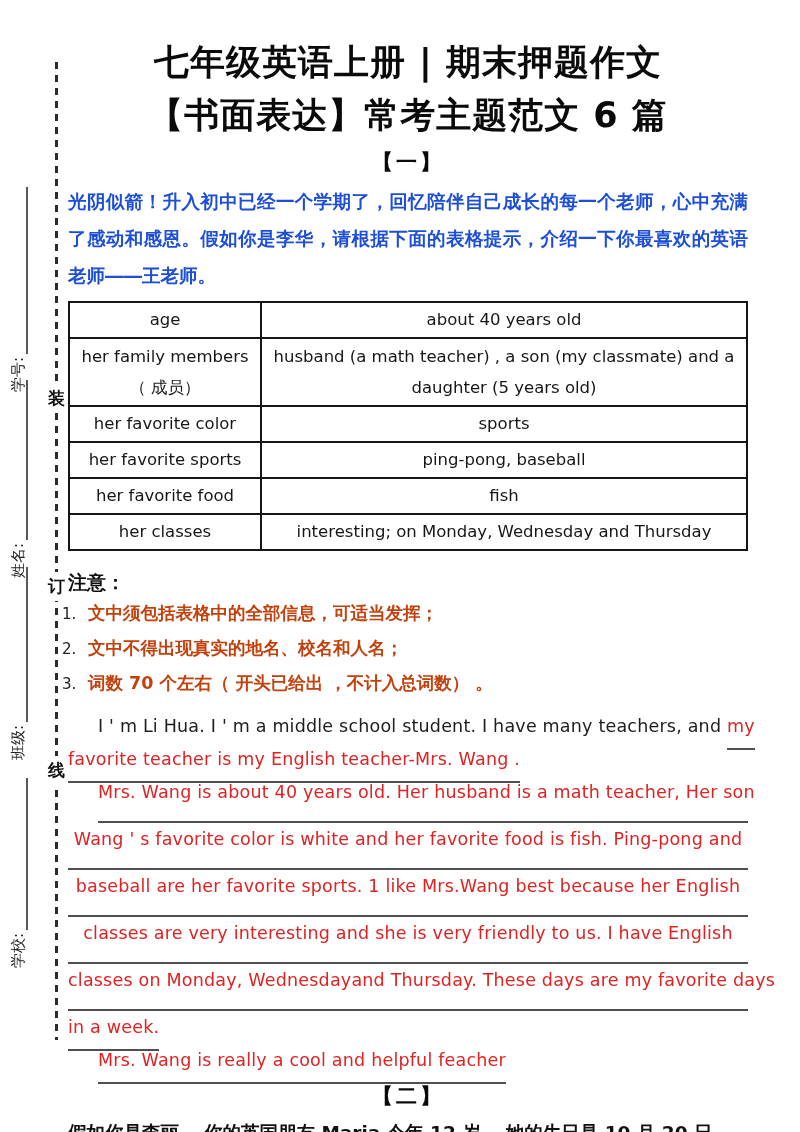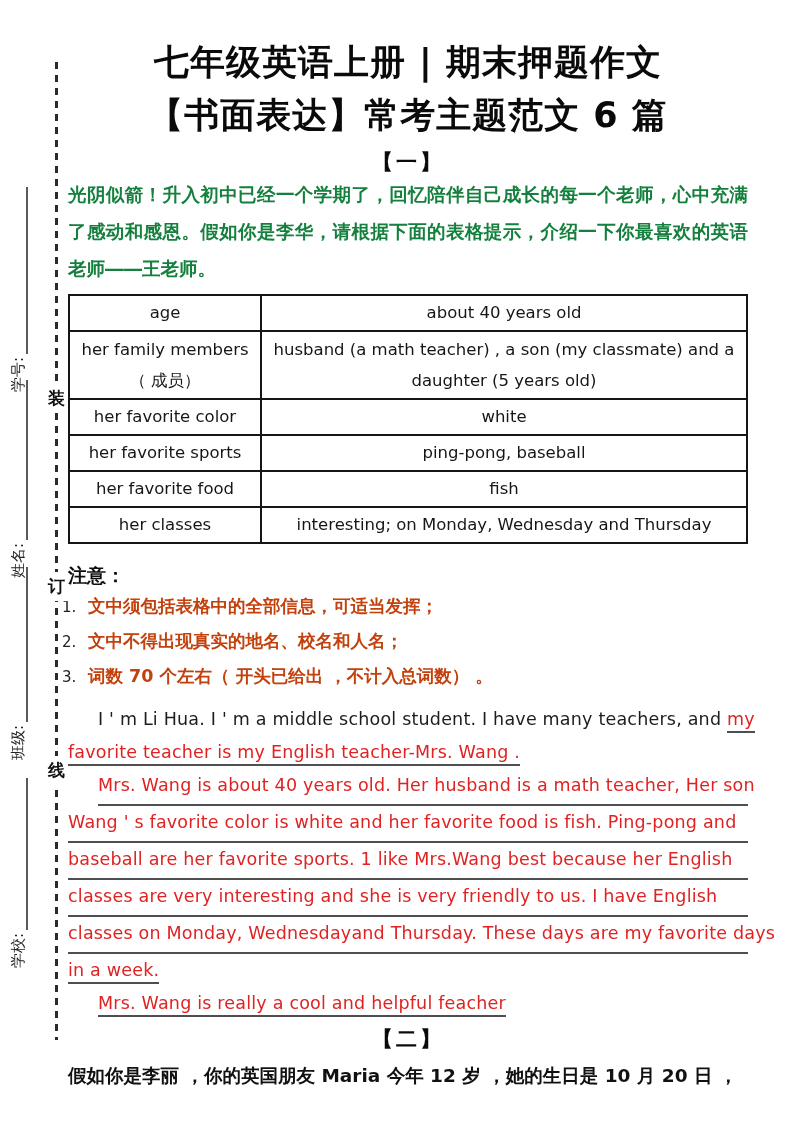--- a/index.html
+++ b/index.html
@@ -34,38 +34,38 @@
     font-size:17px;color:#111;padding:3px 0;z-index:2;font-weight:600;
   }
   .bc1{top:384px;} .bc2{top:572px;} .bc3{top:756px;}
 
   
   .content{position:absolute;left:68px;top:0;width:680px;color:var(--ink);}
   .title{margin-top:36px;text-align:center;font-weight:900;font-size:35px;
          line-height:53px;letter-spacing:1px;color:#0a0a0a;}
   .sec-head{margin-top:7px;text-align:center;font-weight:800;font-size:21px;
             line-height:26px;letter-spacing:3px;color:#0a0a0a;}
-  .intro{margin-top:1px;font-size:18.5px;line-height:37px;font-weight:600;
-         text-align:justify;color:#15803d;}
+  .intro{margin-top:8px;font-size:18.5px;line-height:37px;font-weight:600;
+         text-align:justify;color:#1d4ed8;}
 
   table.info{width:100%;border-collapse:collapse;margin-top:7px;font-size:16.5px;color:#161616;}
   table.info td{border:2px solid var(--border);text-align:center;vertical-align:middle;
                 padding:2px 12px;line-height:30px;}
   table.info td.c1{width:192px;}
   table.info tr.tall td{line-height:31px;padding:2px 10px;}
 
   .notes-title{margin-top:17px;font-size:19px;font-weight:700;color:#0e0e0e;line-height:28px;}
   .note-row{display:flex;align-items:baseline;line-height:34px;}
   .note-num{width:26px;flex:0 0 26px;font-size:15px;color:#222;margin-left:-6px;text-align:left;}
   .note-text{font-size:17.5px;font-weight:600;color:#c2410c;}
 
   .essay{margin-top:9px;}
   .eline{font-size:17.5px;line-height:33px;letter-spacing:.2px;white-space:nowrap;color:var(--ink);}
   .eline.ind{padding-left:30px;}
-  .eline .red{color:var(--red);border-bottom:2px solid var(--ul);padding-bottom:2px;}
+  .eline .red{color:var(--red);border-bottom:2px solid var(--ul);padding-bottom:12px;text-align:center;}
   .eline.full .red{display:inline-block;width:100%;}
   .eline .blk{color:var(--ink);}
 
   .sec2-intro{margin-top:5px;font-size:18.5px;line-height:37px;font-weight:600;
               text-align:justify;color:#111;}
 </style>
 </head>
 <body>
 
 <div class="page">
@@ -109,21 +109,21 @@
         </tr>
         <tr class="tall">
           <td class="c1">
             <div>her family members</div>
             <div>（ 成员）</div>
           </td>
           <td>husband (a math teacher) , a son (my classmate) and a daughter (5 years old)</td>
         </tr>
         <tr>
           <td class="c1">her favorite color</td>
-          <td>white</td>
+          <td>sports</td>
         </tr>
         <tr>
           <td class="c1">her favorite sports</td>
           <td>ping-pong, baseball</td>
         </tr>
         <tr>
           <td class="c1">her favorite food</td>
           <td>fish</td>
         </tr>
         <tr>

